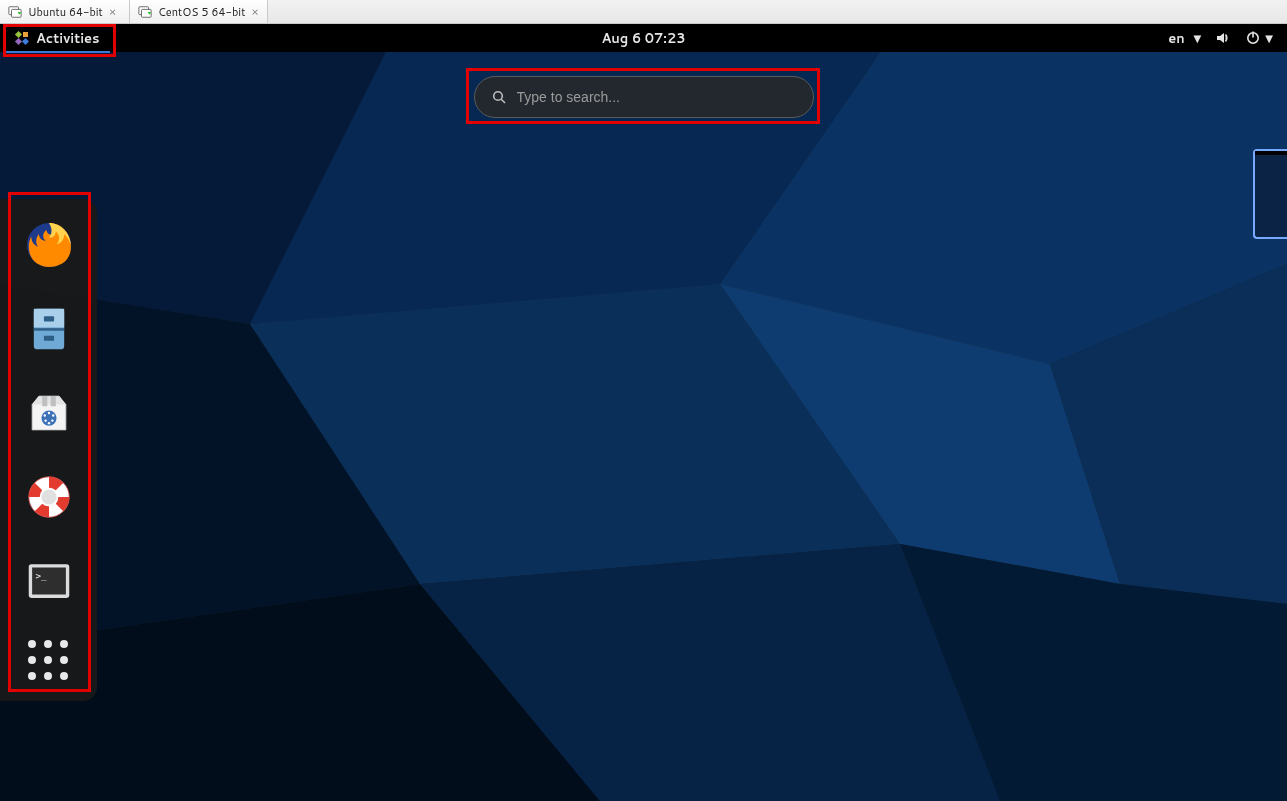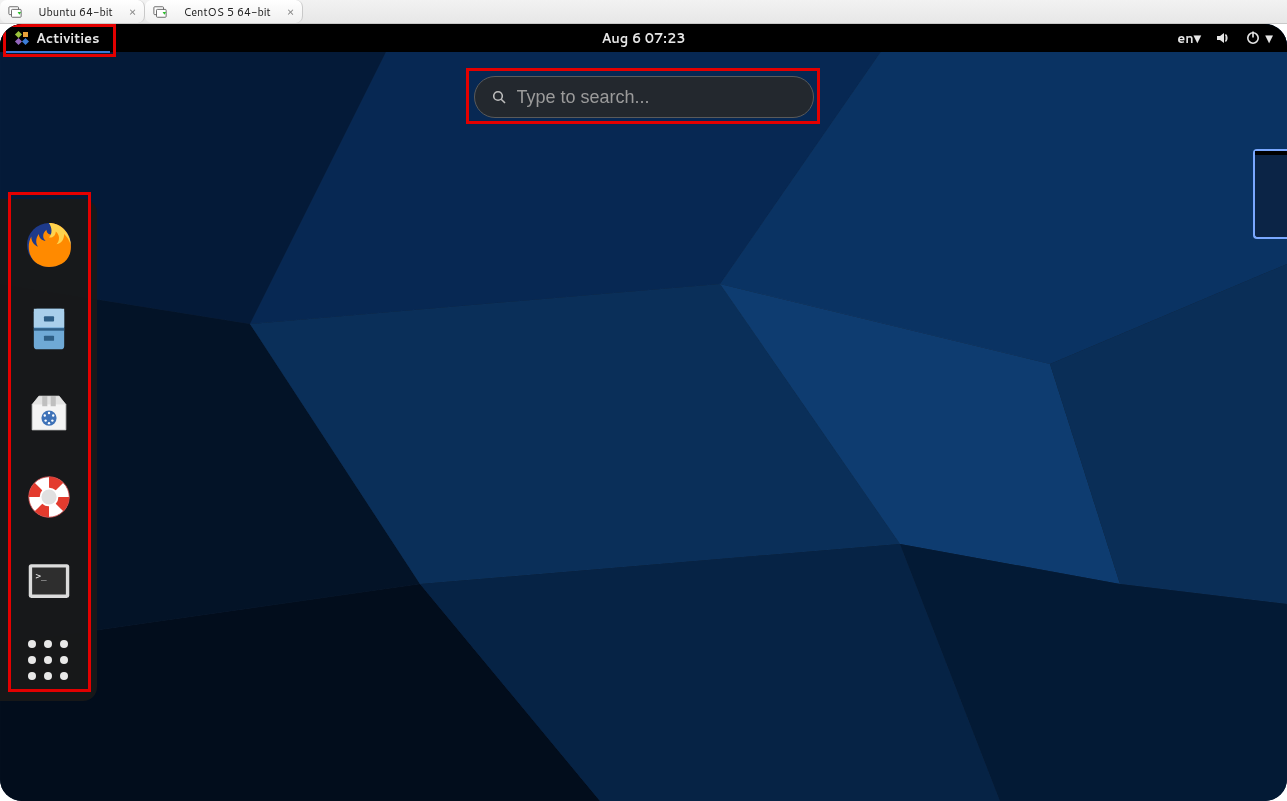--- a/index.html
+++ b/index.html
@@ -9,39 +9,37 @@
   .host-tabs {
     height: 24px;
     background: linear-gradient(#f2f2f2,#e7e7e7);
     border-bottom: 1px solid #c9c9c9;
     display: flex;
     align-items: stretch;
     font-size: 11px;
     color: #222;
   }
   .host-tab {
-    display: flex; align-items: center; gap: 16px;
+    display: flex; align-items: center; gap: 6px;
     padding: 0 8px;
     border-right: 1px solid #c9c9c9;
     background: linear-gradient(#fff,#f0f0f0);
     min-width: 130px;
     cursor: default;
-    border-radius: 7px;
   }
   .host-tab-close { color:#888; font-size:12px; line-height:1; }
   .host-tab-icon { width:14px; height:14px; }
 
   
   .guest {
     position: relative;
     width: 100%;
     height: calc(801px - 24px);
     background: #03142c;
     overflow: hidden;
-    border-radius: 22px;
   }
   
   .wall-poly { position:absolute; inset:0; }
   .wall-poly polygon { stroke: rgba(255,255,255,0.02); stroke-width:1; }
 
   
   .topbar {
     position:absolute; top:0; left:0; right:0; height:28px;
     background:#000; color:#e6e6e6;
     display:flex; align-items:center; justify-content:space-between;
@@ -70,21 +68,21 @@
     width:340px; height:42px;
     background:rgba(40,40,40,.85);
     border:1px solid #5a5a5a;
     border-radius:22px;
     display:flex; align-items:center;
     padding:0 16px; gap:10px;
     z-index:15;
   }
   .search-wrap input {
     flex:1; background:transparent; border:none; outline:none;
-    color:#ddd; font-size:18px;
+    color:#ddd; font-size:14px;
   }
   .search-wrap input::placeholder { color:#9b9b9b; }
 
   
   .dash {
     position:absolute; left:0; top:175px;
     width:97px;
     background:rgba(25,25,25,.92);
     border-top-right-radius:14px;
     border-bottom-right-radius:14px;
@@ -161,21 +159,21 @@
         <span>Activities</span>
       </div>
     </div>
     <div class="activities-underline"></div>
 
     <div class="topbar-center">
       <span>Aug 6  07:23</span>
     </div>
 
     <div class="topbar-right">
-      <div style="display:flex;align-items:center;gap:0;">
+      <div style="display:flex;align-items:center;gap:9px;">
         <span>en</span>
         <span class="chev">▼</span>
       </div>
       <svg width="16" height="16" viewBox="0 0 16 16">
         <path class="status-icon" d="M2 6h3l4-3v10l-4-3H2z"></path>
         <path class="status-icon" d="M10.5 4.5a5 5 0 010 7" fill="none" stroke="#e6e6e6" stroke-width="1.4"></path>
       </svg>
       <div style="display:flex;align-items:center;gap:4px;">
         <svg width="16" height="16" viewBox="0 0 16 16">
           <circle cx="8" cy="8" r="5.2" fill="none" stroke="#e6e6e6" stroke-width="1.6"></circle>

